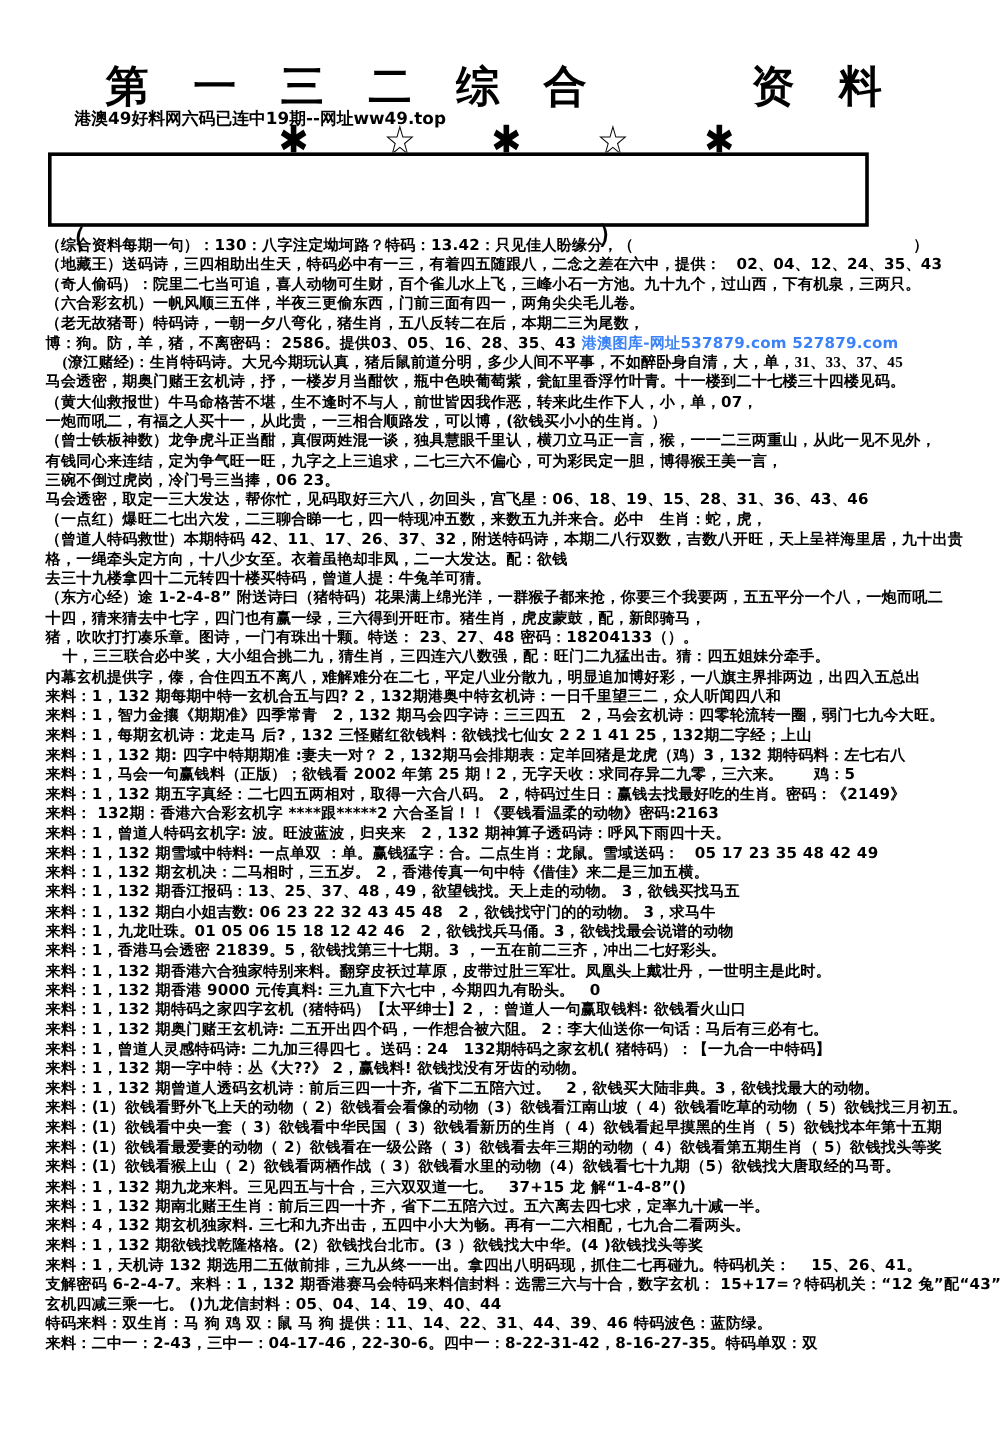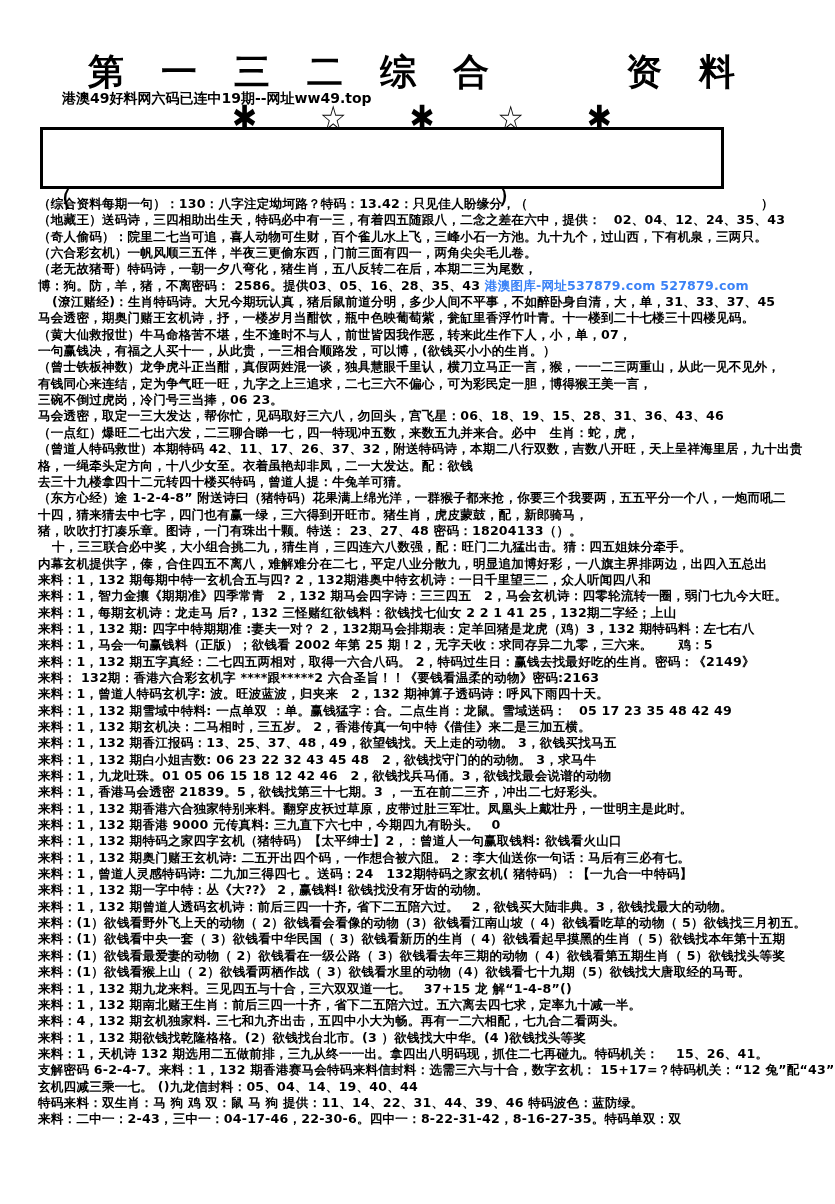--- a/index.html
+++ b/index.html
@@ -32,21 +32,21 @@
   .open-paren{position:absolute;left:50px;top:182px;font-size:22px;font-weight:bold;}
   .close-paren{position:absolute;left:498px;top:180px;font-size:22px;font-weight:bold;}
   .lines{
     position:absolute;left:38px;top:196px;width:793px;
   }
   .line{
     position:relative;height:16.35px;line-height:16.3px;
     font-size:12.6px;font-weight:bold;white-space:nowrap;
     letter-spacing:0.2px;
   }
-  .line.ind{padding-left:14px;}
+  .line.ind{padding-left:14px;font-family:Liberation Serif, serif;}
   .line .gray{color:#3b82f6;}
   .line .rt{position:absolute;left:723px;top:0;}
 </style>
 </head>
 <body>
 
 <div class="page">
   <div class="title">第 一 三 二 综 合　　 资 料</div>
   <div class="subtitle">港澳49好料网六码已连中19期--网址ww49.top</div>
   <div class="stars">
@@ -62,21 +62,21 @@
   <div class="lines">
       <div class="line"><span>（综合资料每期一句）：130：八字注定坳坷路？特码：13.42：只见佳人盼缘分，（</span><span class="rt">）</span></div>
       <div class="line"><span>（地藏王）送码诗，三四相助出生天，特码必中有一三，有着四五随跟八，二念之差在六中，提供：　02、04、12、24、35、43</span></div>
       <div class="line"><span>（奇人偷码）：院里二七当可追，喜人动物可生财，百个雀儿水上飞，三峰小石一方池。九十九个，过山西，下有机泉，三两只。</span></div>
       <div class="line"><span>（六合彩玄机）一帆风顺三五伴，半夜三更偷东西，门前三面有四一，两角尖尖毛儿卷。</span></div>
       <div class="line"><span>（老无故猪哥）特码诗，一朝一夕八弯化，猪生肖，五八反转二在后，本期二三为尾数，</span></div>
       <div class="line"><span>博：狗。防，羊，猪，不离密码： 2586。提供03、05、16、28、35、43 </span><span class="gray">港澳图库-网址537879.com 527879.com</span></div>
       <div class="line ind"><span>(潦江赌经)：生肖特码诗。大兄今期玩认真，猪后鼠前道分明，多少人间不平事，不如醉卧身自清，大，单，31、33、37、45</span></div>
       <div class="line"><span>马会透密，期奥门赌王玄机诗，抒，一楼岁月当酣饮，瓶中色映葡萄紫，瓮缸里香浮竹叶青。十一楼到二十七楼三十四楼见码。</span></div>
       <div class="line"><span>（黄大仙救报世）牛马命格苦不堪，生不逢时不与人，前世皆因我作恶，转来此生作下人，小，单，07，</span></div>
-      <div class="line"><span>一句赢钱决，有福之人买十一，从此贵，一三相合顺路发，可以博，(欲钱买小小的生肖。）</span></div>
+      <div class="line"><span>一炮而吼二，有福之人买十一，从此贵，一三相合顺路发，可以博，(欲钱买小小的生肖。）</span></div>
       <div class="line"><span>（曾士铁板神数）龙争虎斗正当酣，真假两姓混一谈，独具慧眼千里认，横刀立马正一言，猴，一一二三两重山，从此一见不见外，</span></div>
       <div class="line"><span>有钱同心来连结，定为争气旺一旺，九字之上三追求，二七三六不偏心，可为彩民定一胆，博得猴王美一言，</span></div>
       <div class="line"><span>三碗不倒过虎岗，冷门号三当捧，06 23。</span></div>
       <div class="line"><span>马会透密，取定一三大发达，帮你忙，见码取好三六八，勿回头，宫飞星：06、18、19、15、28、31、36、43、46</span></div>
       <div class="line"><span>（一点红）爆旺二七出六发，二三聊合睇一七，四一特现冲五数，来数五九并来合。必中　生肖：蛇，虎，</span></div>
       <div class="line"><span>（曾道人特码救世）本期特码 42、11、17、26、37、32，附送特码诗，本期二八行双数，吉数八开旺，天上呈祥海里居，九十出贵</span></div>
       <div class="line"><span>格，一绳牵头定方向，十八少女至。衣着虽艳却非凤，二一大发达。配：欲钱</span></div>
       <div class="line"><span>去三十九楼拿四十二元转四十楼买特码，曾道人提：牛兔羊可猜。</span></div>
       <div class="line"><span>（东方心经）途 1-2-4-8” 附送诗曰（猪特码）花果满上绵光洋，一群猴子都来抢，你要三个我要两，五五平分一个八，一炮而吼二</span></div>
       <div class="line"><span>十四，猜来猜去中七字，四门也有赢一绿，三六得到开旺市。猪生肖，虎皮蒙鼓，配，新郎骑马，</span></div>

